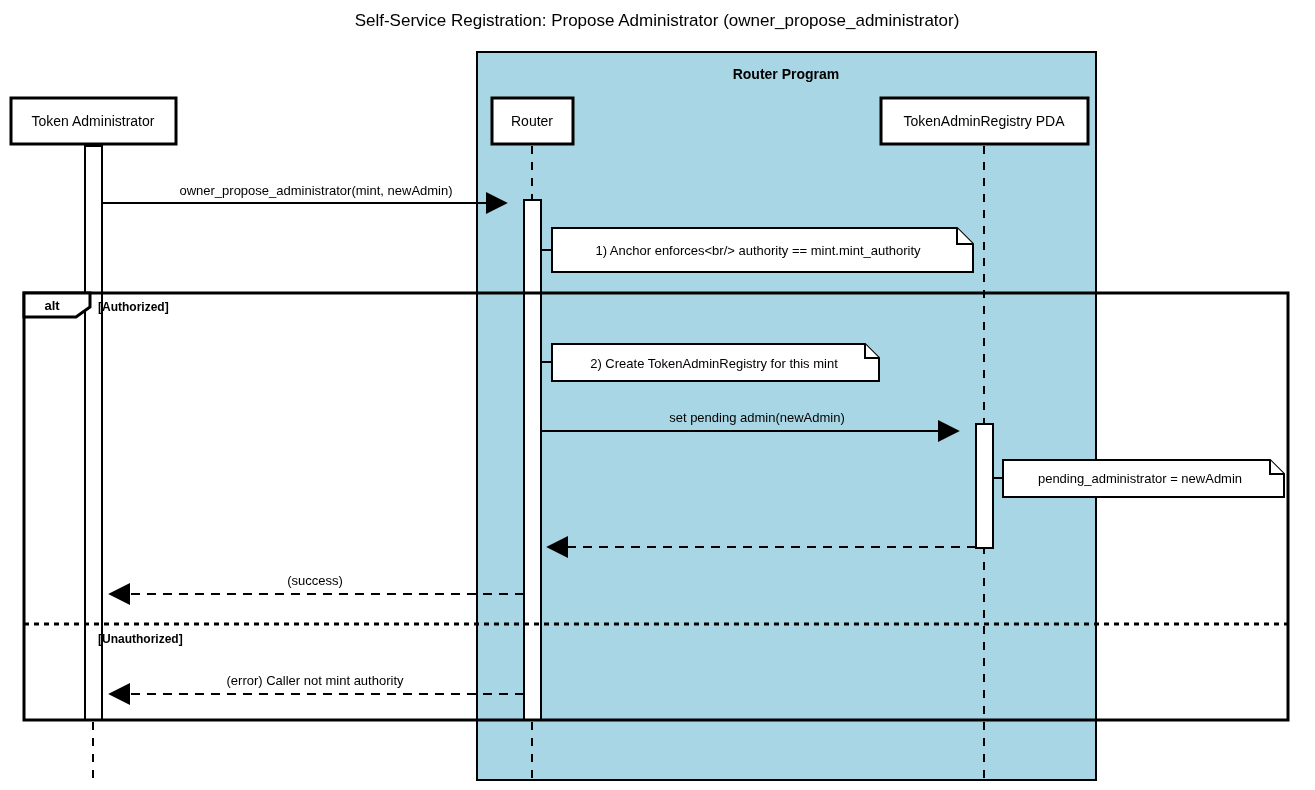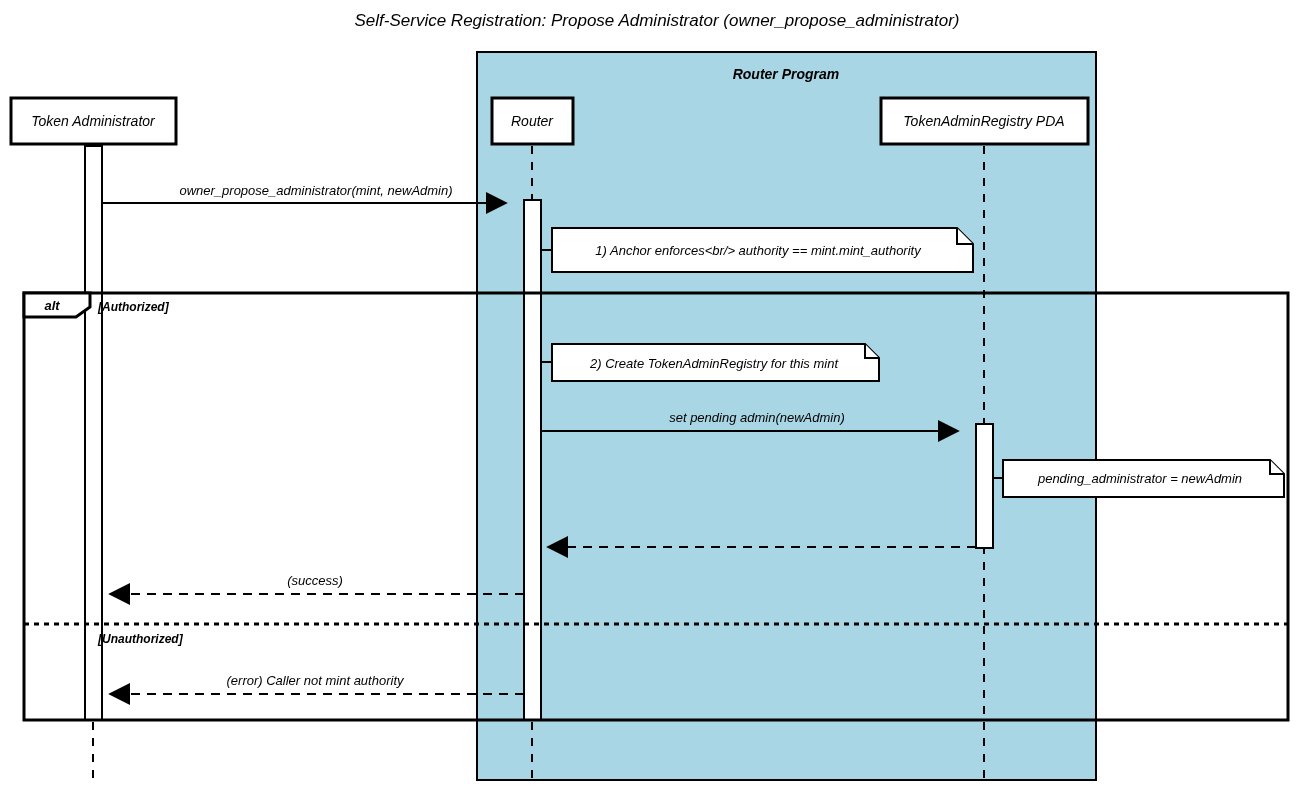--- a/index.html
+++ b/index.html
@@ -10,21 +10,20 @@
   body {
     width: 1315px;
     height: 790px;
     font-family: "Liberation Sans", sans-serif;
     overflow: hidden;
   }
   #diagram-root {
     position: relative;
     width: 1135px;
     height: 790px;
-    font-style: italic;
   }
   svg.seq {
     display: block;
     width: 1315px;
     height: 790px;
   }
   .diagram-title {
     font-size: 17px;
     fill: #000000;
     text-anchor: middle;

